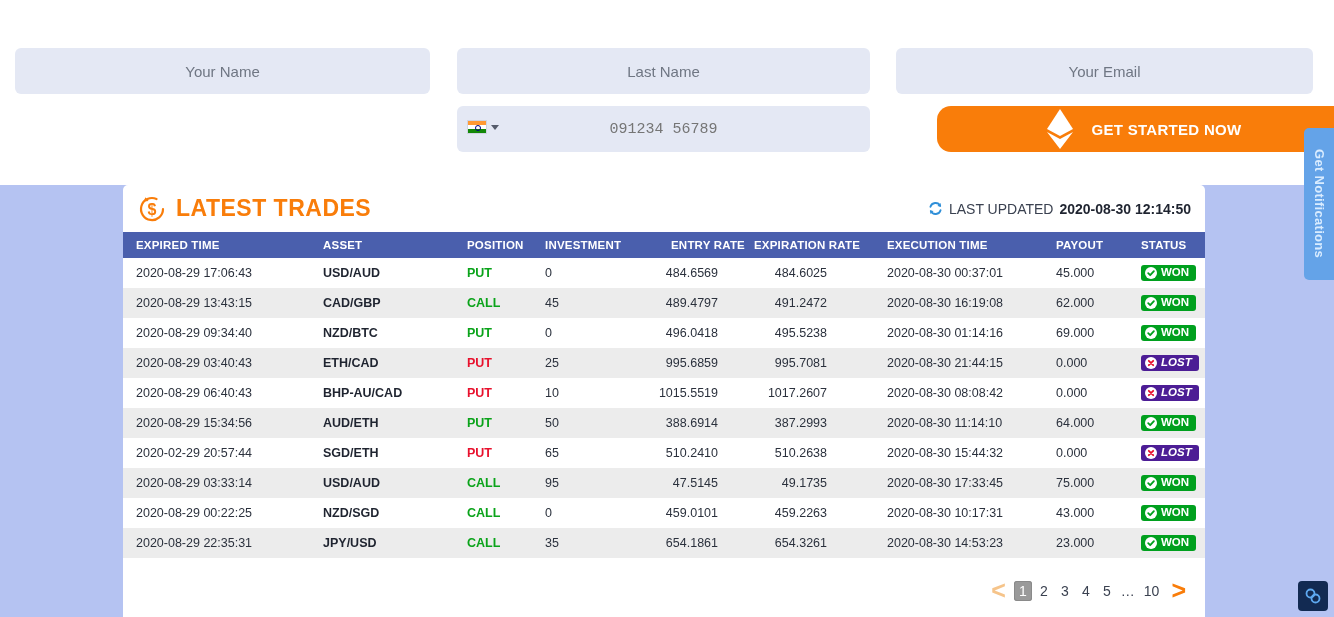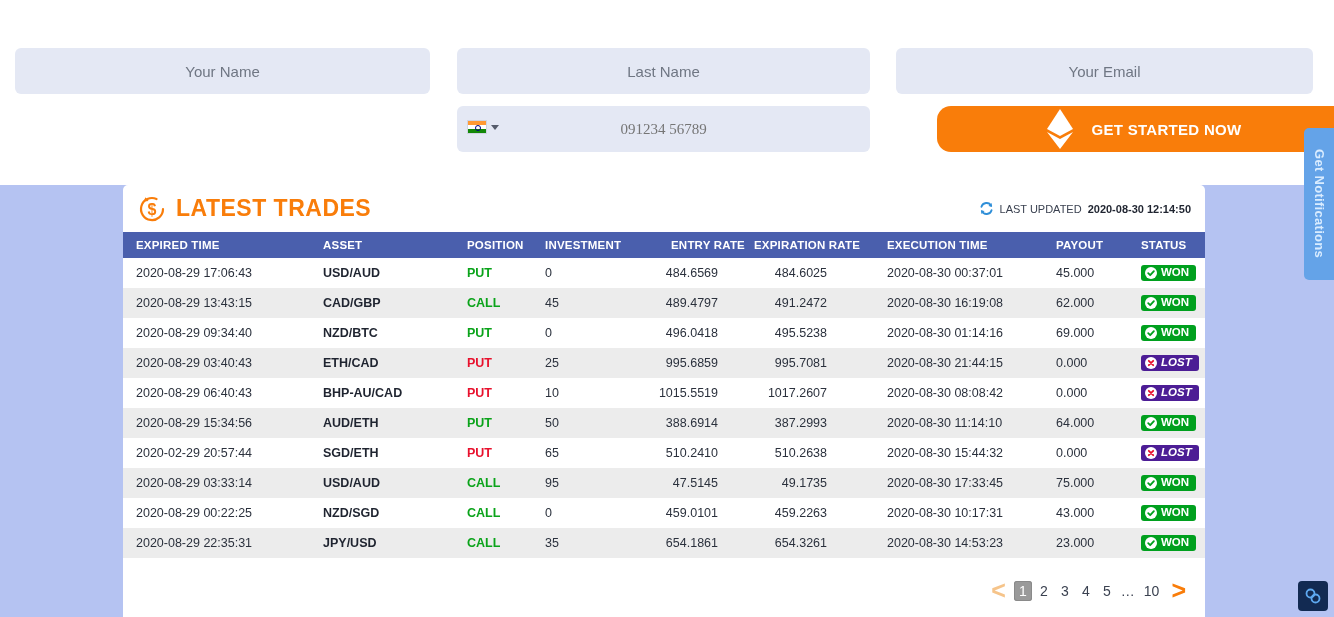--- a/index.html
+++ b/index.html
@@ -54,21 +54,21 @@
   }
   .caret-dn {
     width: 0; height: 0;
     border-left: 4px solid transparent; border-right: 4px solid transparent;
     border-top: 5px solid #555b6b;
   }
   .phone-input {
     position: absolute; left: 0; top: 0; width: 100%; height: 100%;
     background: transparent; border: none; outline: none;
     text-align: center; font-size: 15px; color: #0f766e;
-    font-family: Liberation Serif, serif;
+    font-family: Liberation Mono, monospace;
   }
 
   .cta {
     position: absolute; left: 937px; top: 78px; width: 415px; height: 46px;
     background: #f97d0a; border: none; border-radius: 14px;
     display: flex; align-items: center; justify-content: center; gap: 18px;
     cursor: pointer;
   }
   .cta-label {
     color: #ffffff; font-weight: bold; font-size: 15px; letter-spacing: .3px;
@@ -90,21 +90,21 @@
     position: relative; height: 47px; padding: 0 14px;
     display: flex; align-items: center;
   }
   .brand { display: flex; align-items: center; gap: 9px; }
   .brand-icon { width: 30px; height: 30px; display: block; }
   .brand-title {
     color: #f97d0a; font-size: 23px; font-weight: bold; letter-spacing: .5px;
   }
   .updated {
     margin-left: auto; display: flex; align-items: center; gap: 6px;
-    font-size: 11px; color: #333b4a;
+    font-size: 14px; color: #333b4a;
   }
   .updated .lbl { color: #3a4150; }
   .updated .val { font-weight: bold; color: #1f2430; }
   .sync-icon { width: 15px; height: 15px; display: block; }
 
   
   table { width: 100%; border-collapse: collapse; table-layout: fixed; }
   thead th {
     background: #4a5fad; color: #ffffff;
     font-size: 11.5px; font-weight: bold; letter-spacing: .2px;

